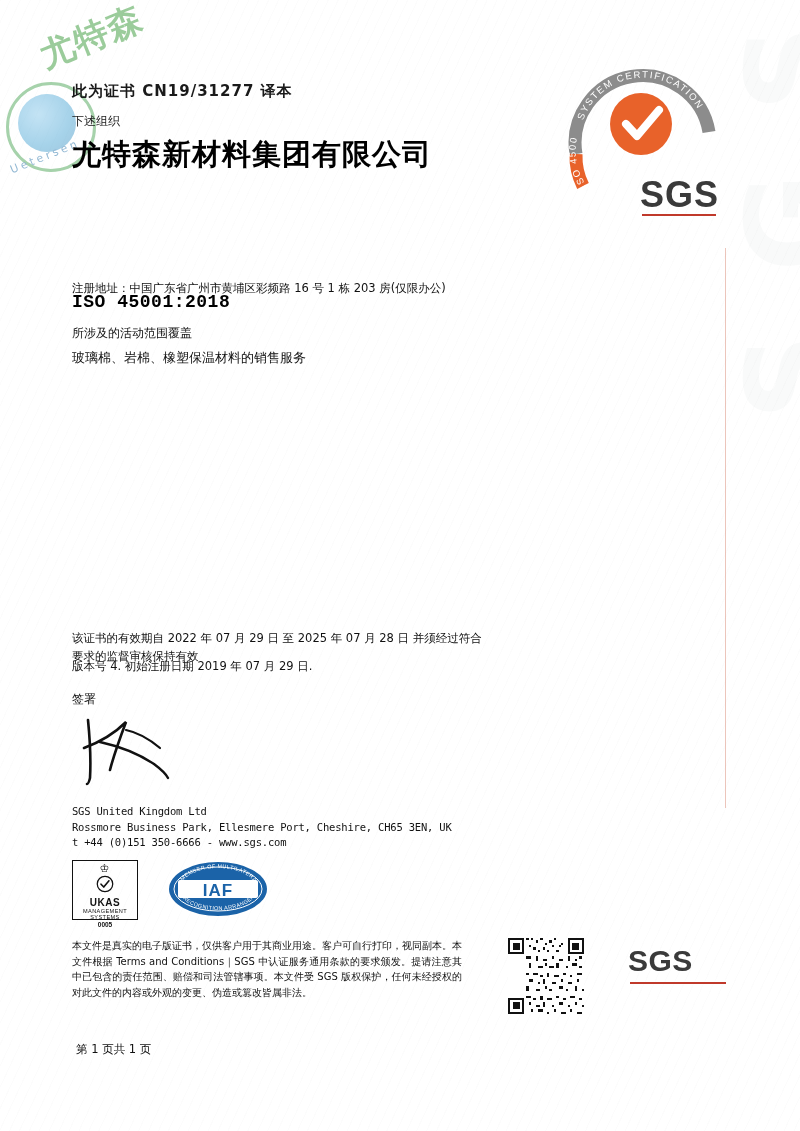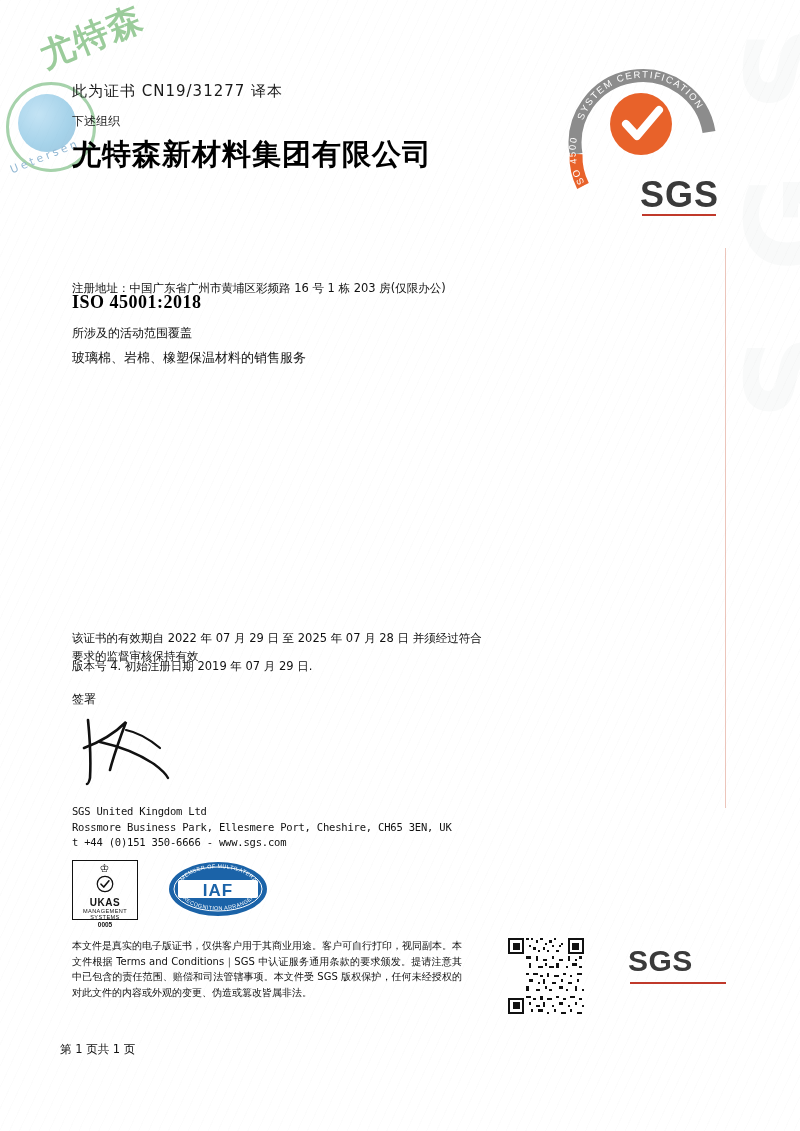--- a/index.html
+++ b/index.html
@@ -131,20 +131,21 @@
   .txt {
     position: absolute;
     font-family: "DejaVu Sans", "Liberation Sans", sans-serif;
   }
   .line-translation {
     left: 72px;
     top: 82px;
     font-size: 15px;
     color: #1a1a1a;
     letter-spacing: 1px;
+    font-weight: bold;
   }
   .line-below-org {
     left: 72px;
     top: 113px;
     font-size: 12px;
     color: #1a1a1a;
   }
   .org-name {
     left: 72px;
     top: 136px;
@@ -170,21 +171,21 @@
     font-size: 12.5px;
     color: #111;
   }
   .standard {
     left: 72px;
     top: 292px;
     font-size: 18px;
     font-weight: 700;
     color: #000;
     letter-spacing: .5px;
-    font-family: Liberation Serif, serif;
+    font-family: Liberation Mono, monospace;
   }
   .scope-label {
     left: 72px;
     top: 325px;
     font-size: 12px;
     color: #111;
   }
   .scope-body {
     left: 72px;
     top: 348px;
@@ -322,21 +323,21 @@
   .sgs-footer-bar {
     position: absolute;
     left: 630px;
     top: 982px;
     width: 96px;
     height: 2px;
     background: #c0392b;
   }
 
   .pagenum {
-    left: 60px;
+    left: 76px;
     top: 1042px;
     font-size: 11.5px;
     color: #111;
   }
 
   
   .edge-line {
     position: absolute;
     right: 74px;
     top: 248px;

